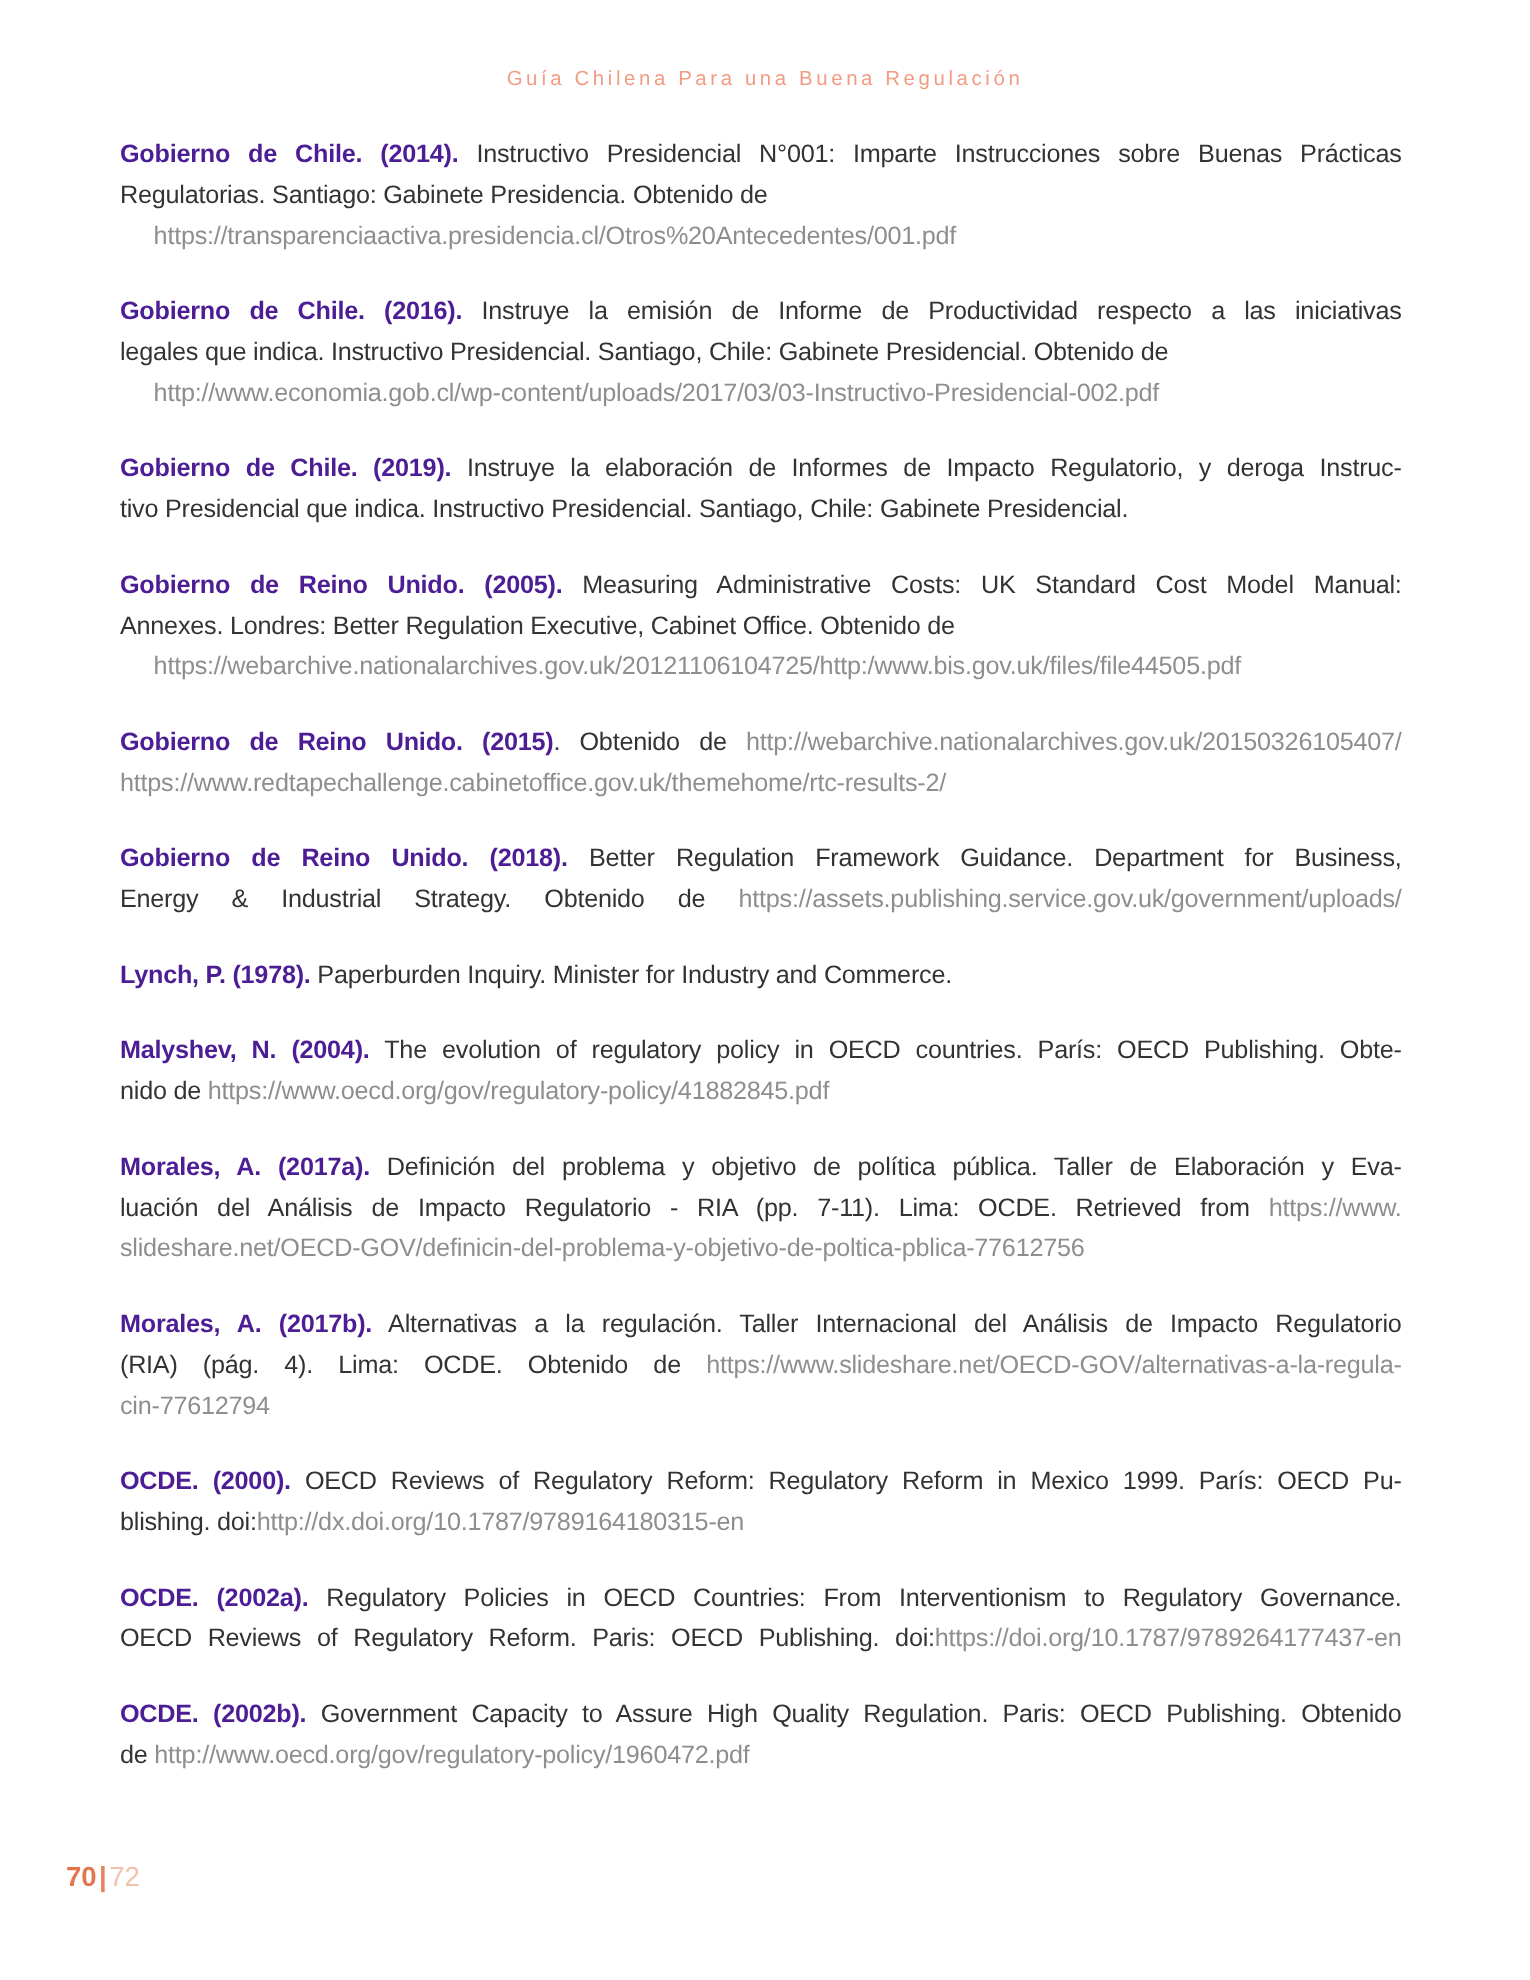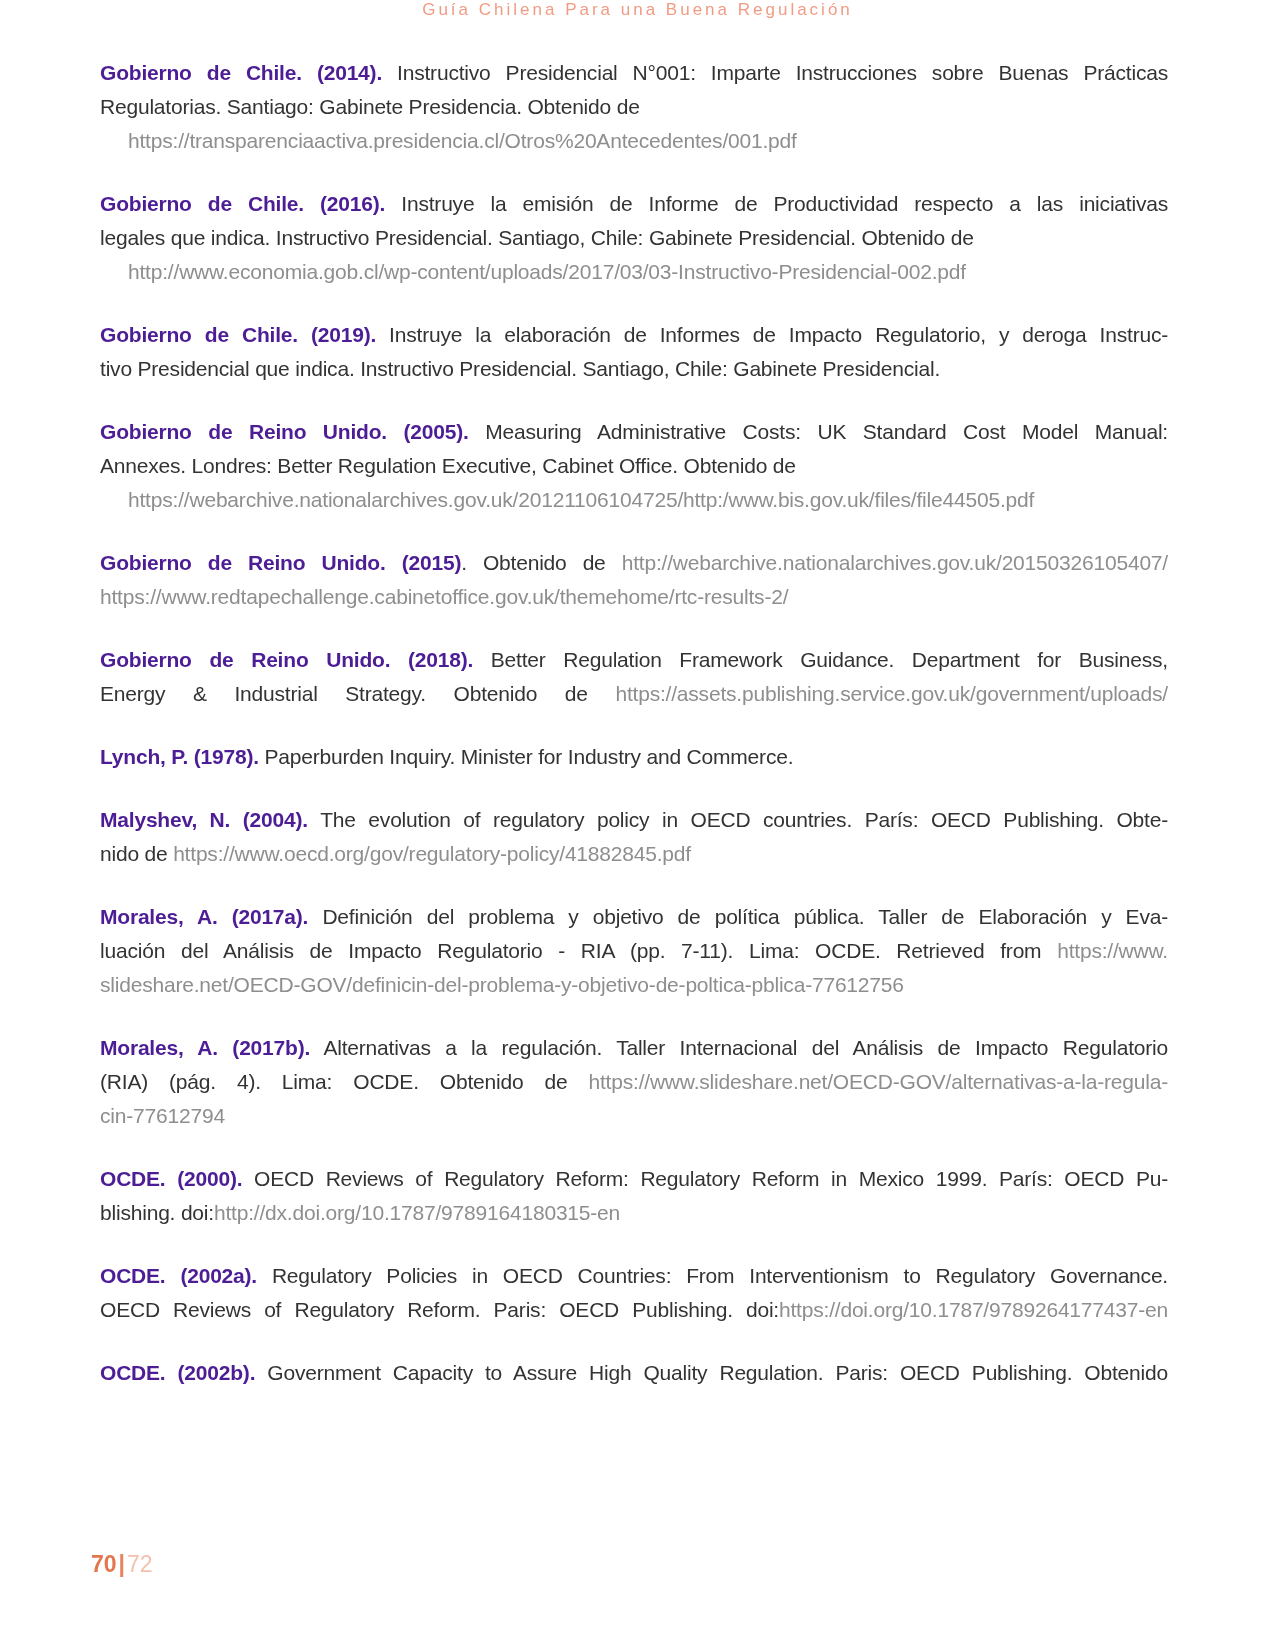--- a/index.html
+++ b/index.html
@@ -4,20 +4,21 @@
 <style>
   html,body{margin:0;padding:0;background:#ffffff;}
   .page{
     position:relative;
     width:1275px;height:1650px;
     background:#ffffff;
     font-family:"Liberation Sans","DejaVu Sans",sans-serif;
     overflow:hidden;
   }
   .doc-header{
+    padding-top:56px;
     text-align:center;
     font-size:17px;
     letter-spacing:3px;
     color:#F29B83;
   }
   .content{
     margin:36px 0 0 100px;
     width:1068px;
     color:#333333;
     font-size:21px;
@@ -36,21 +37,21 @@
   .line.indent{padding-left:28px;}
   .seg-bold{font-weight:bold;color:#4c1d95;}
   .seg-text{color:#333333;}
   .seg-link{color:#8E8E8E;cursor:pointer;}
   .doc-footer{
     position:absolute;
     left:55px;top:1551px;
     font-size:23px;
     line-height:26px;
   }
-  .pg-current{font-weight:bold;color:#E4764E;margin-left:36px;}
+  .pg-current{font-weight:bold;color:#E4764E;}
   .pg-sep{font-weight:bold;color:#E8835C;padding:0 2px;}
   .pg-total{color:#F2C1AE;}
 </style>
 </head>
 <body>
 
 <div class="page">
   <div class="doc-header">Guía Chilena Para una Buena Regulación</div>
 
   <div class="content">
@@ -101,19 +102,20 @@
       <div class="ref">
         <div class="line"><span class="seg-bold">OCDE. (2000).</span><span class="seg-text"> OECD Reviews of Regulatory Reform: Regulatory Reform in Mexico 1999. París: OECD Pu-</span></div>
         <div class="line last"><span class="seg-text">blishing. doi:</span><span class="seg-link">http://dx.doi.org/10.1787/9789164180315-en</span></div>
       </div>
       <div class="ref">
         <div class="line"><span class="seg-bold">OCDE. (2002a).</span><span class="seg-text"> Regulatory Policies in OECD Countries: From Interventionism to Regulatory Governance.</span></div>
         <div class="line"><span class="seg-text">OECD Reviews of Regulatory Reform. Paris: OECD Publishing. doi:</span><span class="seg-link">https://doi.org/10.1787/9789264177437-en</span></div>
       </div>
       <div class="ref">
         <div class="line"><span class="seg-bold">OCDE. (2002b).</span><span class="seg-text"> Government Capacity to Assure High Quality Regulation. Paris: OECD Publishing. Obtenido</span></div>
+        <div class="line last"><span class="seg-text">de </span><span class="seg-link">http://www.oecd.org/gov/regulatory-policy/1960472.pdf</span></div>
       </div>
     </div>
 
   <div class="doc-footer">
     <span class="pg-current">70</span><span class="pg-sep">|</span><span class="pg-total">72</span>
   </div>
 </div>
 
 </body></html>

